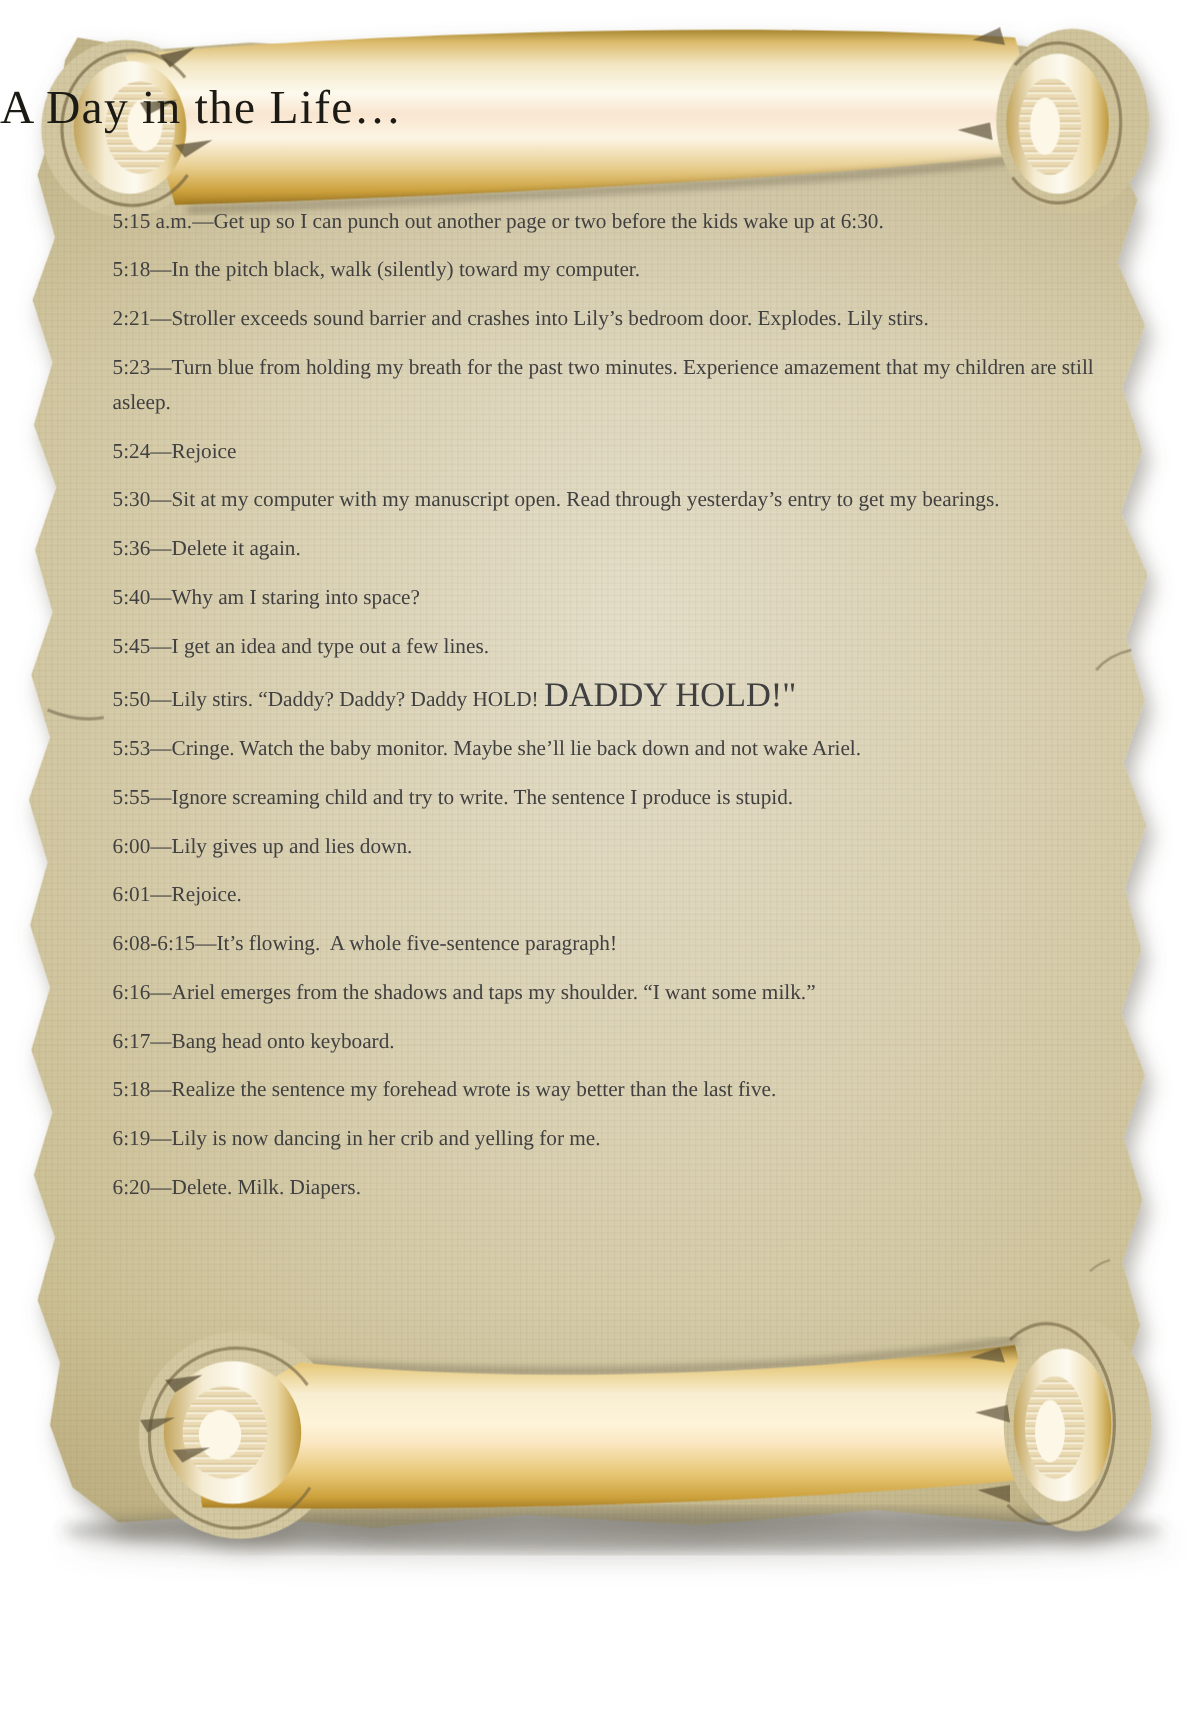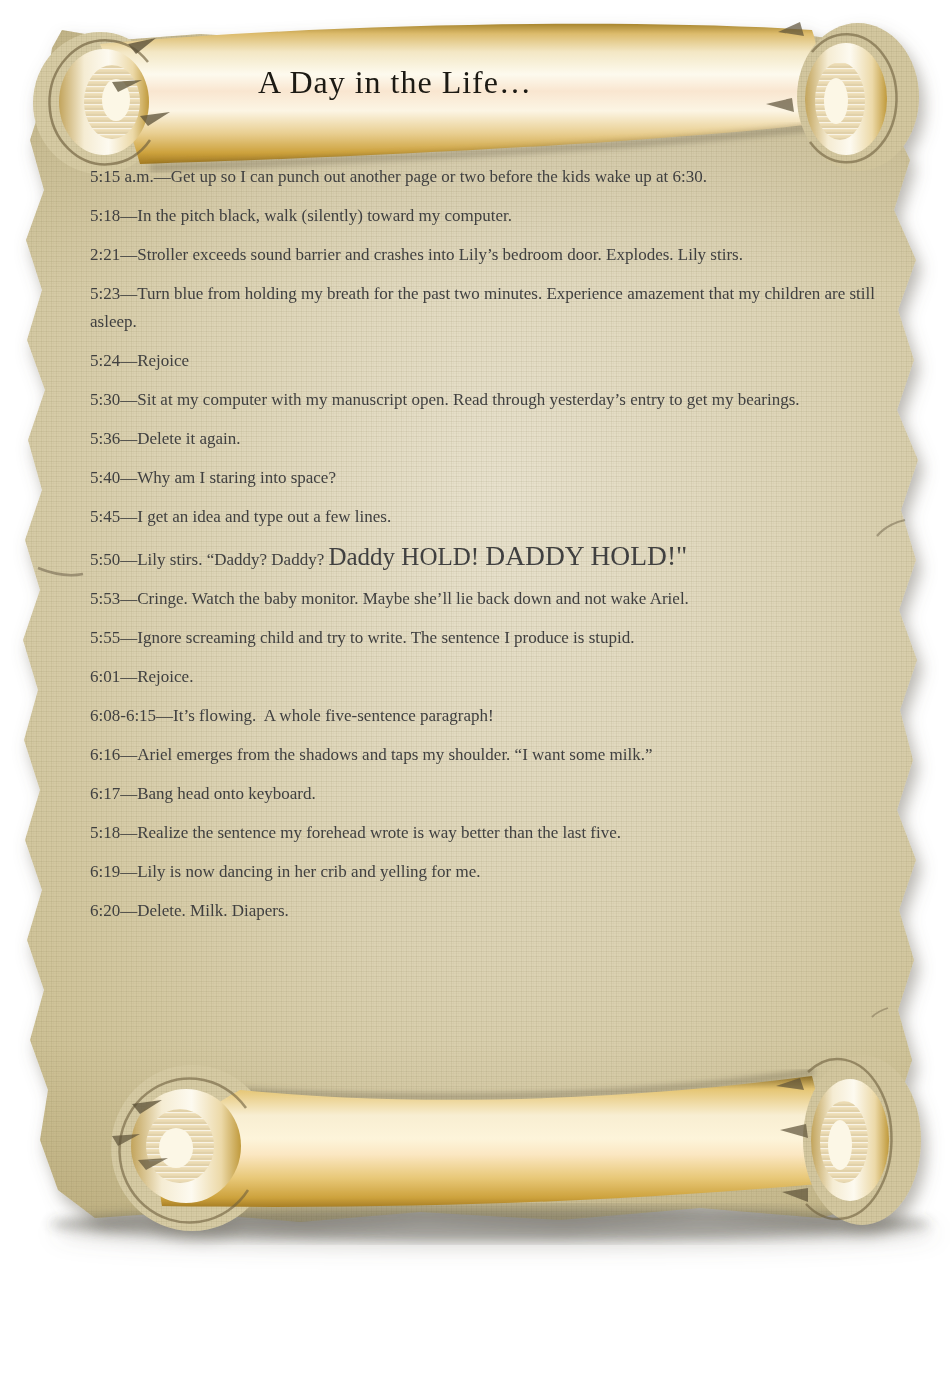--- a/index.html
+++ b/index.html
@@ -2,30 +2,30 @@
 <html><head>
 <meta charset="utf-8">
 <style>
   html,body{margin:0;padding:0;background:#ffffff;}
   body{
     width:950px;height:1379px;position:relative;overflow:hidden;
     font-family:"Liberation Serif","DejaVu Serif",serif;
   }
   .scroll-art{position:absolute;left:0;top:0;width:950px;height:1379px;}
   .title-layer{
-    position:absolute;top:64px;left:0;width:790px;text-align:center;
-    font-size:32px;color:#1c1a14;letter-spacing:1px;
+    position:absolute;top:64px;left:0;width:790px;
+    font-size:38px;color:#1c1a14;letter-spacing:1px;
   }
   .entries{
     position:absolute;top:163px;left:90px;width:800px;
     font-size:17px;line-height:28px;color:#404040;
   }
   .entry{margin:0 0 11px 0;white-space:pre-wrap;}
   .seg-normal{font-size:17px;}
-  .seg-large{font-size:25px;}
+  .seg-large{font-size:17px;}
   .seg-xlarge{font-size:27.5px;}
 </style>
 </head>
 <body>
 
 <svg class="scroll-art" viewBox="0 0 950 1379" xmlns="http://www.w3.org/2000/svg" aria-hidden="true">
   <defs>
     <radialGradient id="bodyGrad" cx="0.54" cy="0.40" r="0.85">
       <stop offset="0" stop-color="#e8e2ce"></stop>
       <stop offset="0.45" stop-color="#dcd3b4"></stop>
@@ -176,20 +176,21 @@
     <p class="entry"><span class="seg-normal">2:21—Stroller exceeds sound barrier and crashes into Lily’s bedroom door. Explodes. Lily stirs.</span></p>
     <p class="entry"><span class="seg-normal">5:23—Turn blue from holding my breath for the past two minutes. Experience amazement that my children are still asleep.</span></p>
     <p class="entry"><span class="seg-normal">5:24—Rejoice</span></p>
     <p class="entry"><span class="seg-normal">5:30—Sit at my computer with my manuscript open. Read through yesterday’s entry to get my bearings.</span></p>
     <p class="entry"><span class="seg-normal">5:36—Delete it again.</span></p>
     <p class="entry"><span class="seg-normal">5:40—Why am I staring into space?</span></p>
     <p class="entry"><span class="seg-normal">5:45—I get an idea and type out a few lines.</span></p>
     <p class="entry"><span class="seg-normal">5:50—Lily stirs. “Daddy? Daddy? </span><span class="seg-large">Daddy HOLD! </span><span class="seg-xlarge">DADDY HOLD!"</span></p>
     <p class="entry"><span class="seg-normal">5:53—Cringe. Watch the baby monitor. Maybe she’ll lie back down and not wake Ariel.</span></p>
     <p class="entry"><span class="seg-normal">5:55—Ignore screaming child and try to write. The sentence I produce is stupid.</span></p>
+    <p class="entry"><span class="seg-normal">6:00—Lily gives up and lies down.</span></p>
     <p class="entry"><span class="seg-normal">6:01—Rejoice.</span></p>
     <p class="entry"><span class="seg-normal">6:08-6:15—It’s flowing.  A whole five-sentence paragraph!</span></p>
     <p class="entry"><span class="seg-normal">6:16—Ariel emerges from the shadows and taps my shoulder. “I want some milk.”</span></p>
     <p class="entry"><span class="seg-normal">6:17—Bang head onto keyboard.</span></p>
     <p class="entry"><span class="seg-normal">5:18—Realize the sentence my forehead wrote is way better than the last five.</span></p>
     <p class="entry"><span class="seg-normal">6:19—Lily is now dancing in her crib and yelling for me.</span></p>
     <p class="entry"><span class="seg-normal">6:20—Delete. Milk. Diapers.</span></p>
   </div>
 
 </body></html>

